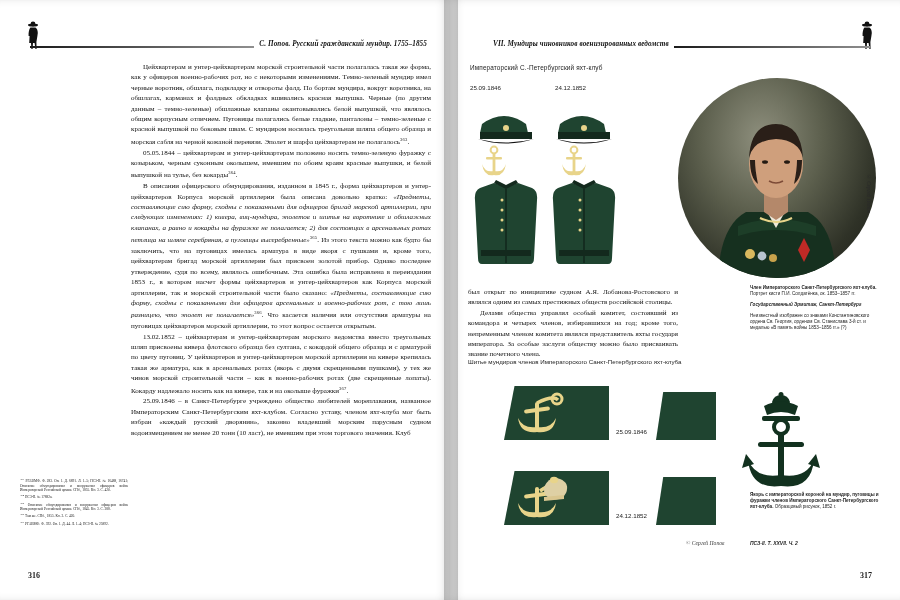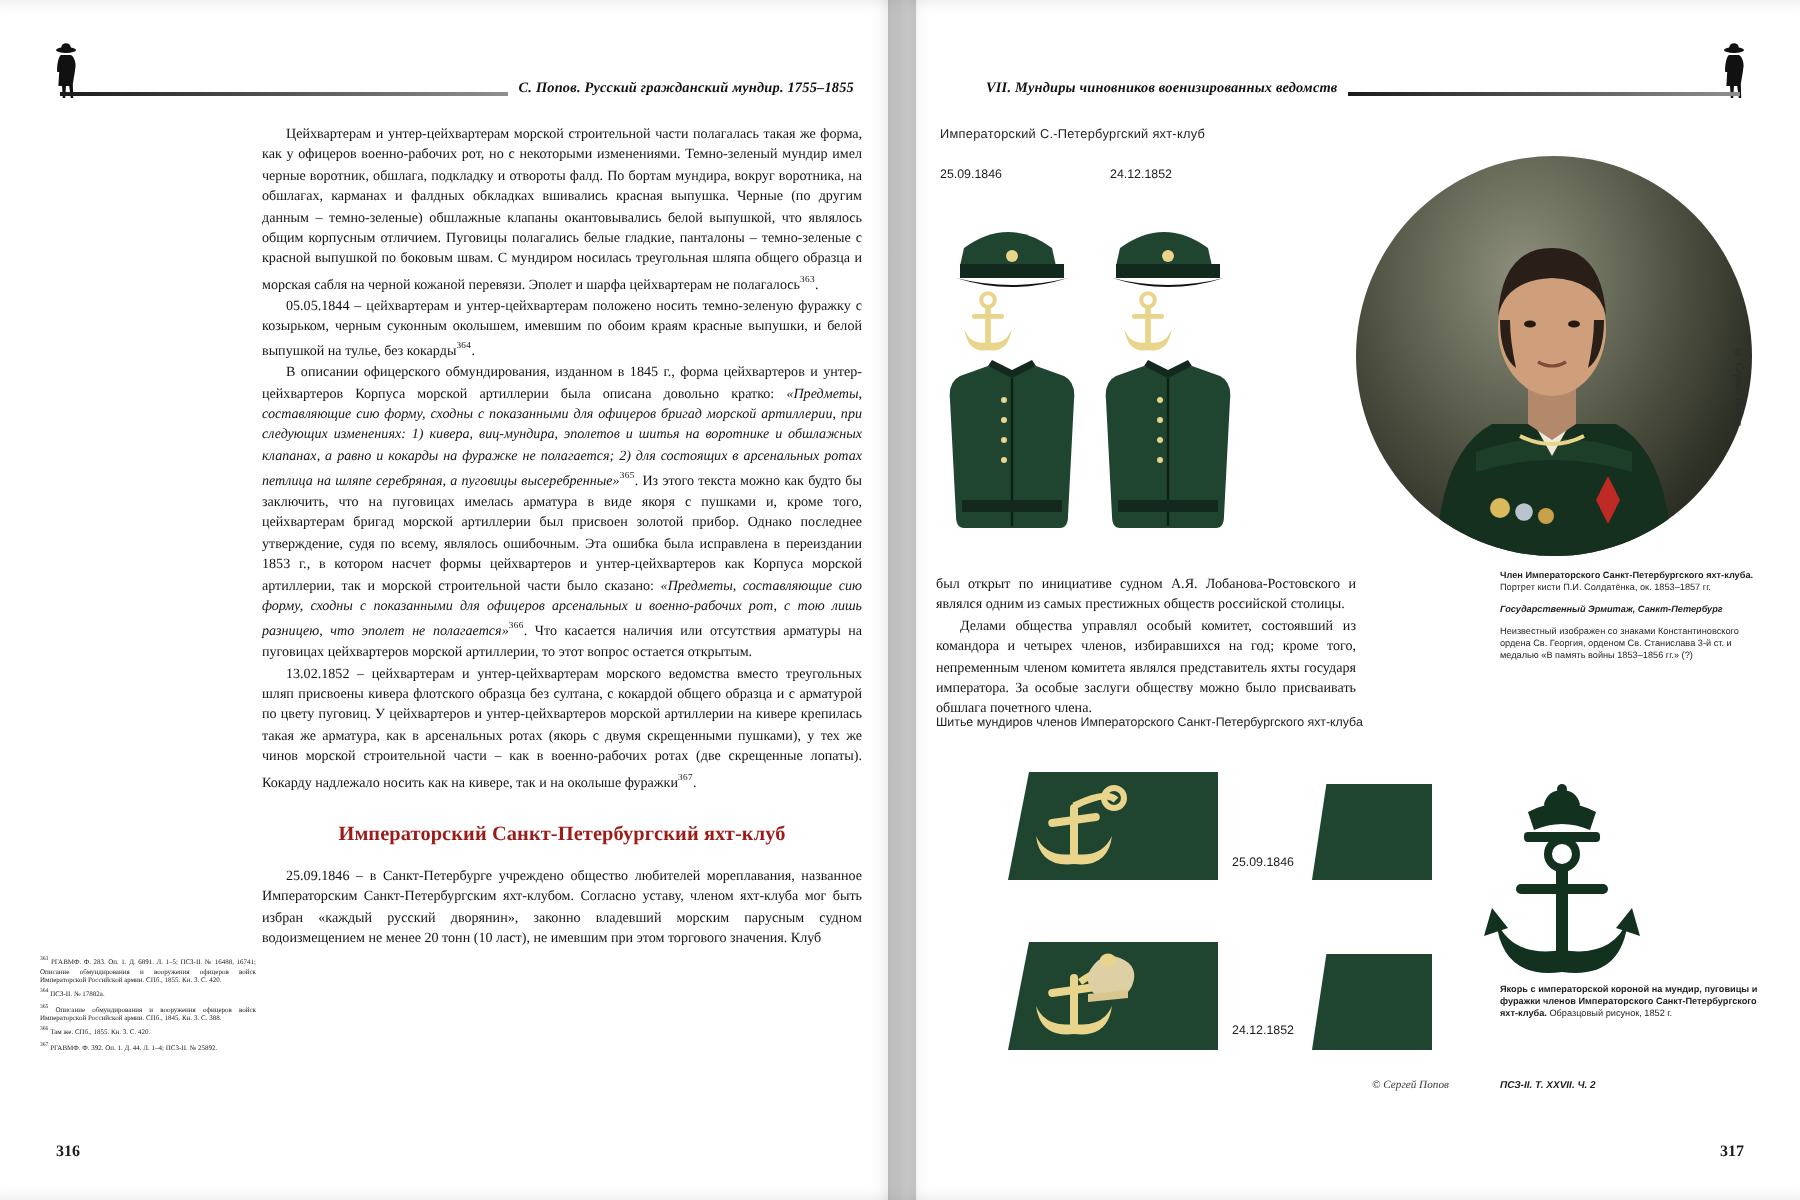--- a/index.html
+++ b/index.html
@@ -271,21 +271,20 @@
       <div class="rule"></div>
       <div class="rh-text">С. Попов. Русский гражданский мундир. 1755–1855</div>
     </div>
 
     <div class="col-main">
       <p><span>Цейхвартерам и унтер-цейхвартерам морской строительной части полагалась такая же форма, как у офицеров военно-рабочих рот, но с некоторыми изменениями. Темно-зеленый мундир имел черные воротник, обшлага, подкладку и отвороты фалд. По бортам мундира, вокруг воротника, на обшлагах, карманах и фалдных обкладках вшивались красная выпушка. Черные (по другим данным – темно-зеленые) обшлажные клапаны окантовывались белой выпушкой, что являлось общим корпусным отличием. Пуговицы полагались белые гладкие, панталоны – темно-зеленые с красной выпушкой по боковым швам. С мундиром носилась треугольная шляпа общего образца и морская сабля на черной кожаной перевязи. Эполет и шарфа цейхвартерам не полагалось</span><sup class="fn">363</sup>.</p>
       <p><span>05.05.1844 – цейхвартерам и унтер-цейхвартерам положено носить темно-зеленую фуражку с козырьком, черным суконным околышем, имевшим по обоим краям красные выпушки, и белой выпушкой на тулье, без кокарды</span><sup class="fn">364</sup>.</p>
       <p><span>В описании офицерского обмундирования, изданном в 1845 г., форма цейхвартеров и унтер-цейхвартеров Корпуса морской артиллерии была описана довольно кратко:</span> <i>«Предметы, составляющие сию форму, сходны с показанными для офицеров бригад морской артиллерии, при следующих изменениях: 1) кивера, виц-мундира, эполетов и шитья на воротнике и обшлажных клапанах, а равно и кокарды на фуражке не полагается; 2) для состоящих в арсенальных ротах петлица на шляпе серебряная, а пуговицы высеребренные»</i><sup class="fn">365</sup>. <span>Из этого текста можно как будто бы заключить, что на пуговицах имелась арматура в виде якоря с пушками и, кроме того, цейхвартерам бригад морской артиллерии был присвоен золотой прибор. Однако последнее утверждение, судя по всему, являлось ошибочным. Эта ошибка была исправлена в переиздании 1853 г., в котором насчет формы цейхвартеров и унтер-цейхвартеров как Корпуса морской артиллерии, так и морской строительной части было сказано:</span> <i>«Предметы, составляющие сию форму, сходны с показанными для офицеров арсенальных и военно-рабочих рот, с тою лишь разницею, что эполет не полагается»</i><sup class="fn">366</sup>. <span>Что касается наличия или отсутствия арматуры на пуговицах цейхвартеров морской артиллерии, то этот вопрос остается открытым.</span></p>
       <p><span>13.02.1852 – цейхвартерам и унтер-цейхвартерам морского ведомства вместо треугольных шляп присвоены кивера флотского образца без султана, с кокардой общего образца и с арматурой по цвету пуговиц. У цейхвартеров и унтер-цейхвартеров морской артиллерии на кивере крепилась такая же арматура, как в арсенальных ротах (якорь с двумя скрещенными пушками), у тех же чинов морской строительной части – как в военно-рабочих ротах (две скрещенные лопаты). Кокарду надлежало носить как на кивере, так и на околыше фуражки</span><sup class="fn">367</sup>.</p>
 
-      <h2 class="section-title">Императорский Санкт-Петербургский яхт-клуб</h2>
 
       <p>25.09.1846 – в Санкт-Петербурге учреждено общество любителей мореплавания, названное Императорским Санкт-Петербургским яхт-клубом. Согласно уставу, членом яхт-клуба мог быть избран «каждый русский дворянин», законно владевший морским парусным судном водоизмещением не менее 20 тонн (10 ласт), не имевшим при этом торгового значения. Клуб</p>
     </div>
 
     <div class="footnotes">
       <div><sup>363</sup> <span>РГАВМФ. Ф. 283. Оп. 1. Д. 6891. Л. 1–5; ПСЗ-II. № 16488, 16741; Описание обмундирования и вооружения офицеров войск Императорской Российской армии. СПб., 1855. Кн. 3. С. 420.</span></div>
       <div><sup>364</sup> <span>ПСЗ-II. № 17882а.</span></div>
       <div><sup>365</sup> <span>Описание обмундирования и вооружения офицеров войск Императорской Российской армии. СПб., 1845. Кн. 3. С. 388.</span></div>
       <div><sup>366</sup> <span>Там же. СПб., 1855. Кн. 3. С. 420.</span></div>
       <div><sup>367</sup> <span>РГАВМФ. Ф. 392. Оп. 1. Д. 44. Л. 1–4; ПСЗ-II. № 25892.</span></div>
@@ -399,21 +398,21 @@
           <path d="M126 160 l6 12 l-6 12 l-6 -12 z" fill="#c02a26"></path>
 
           <path d="M82 140 q16 8 32 0" stroke="#e8d48a" stroke-width="2" fill="none"></path>
         </svg>
       </div>
       <div class="sig">© Сергей Попов</div>
     </div>
 
     <div class="right-col-text">
       <p class="noind">был открыт по инициативе судном А.Я. Лобанова-Ростовского и являлся одним из самых престижных обществ российской столицы.</p>
-      <p>Делами общества управлял особый комитет, состоявший из командора и четырех членов, избиравшихся на год; кроме того, непременным членом комитета являлся представитель яхты государя императора. За особые заслуги обществу можно было присваивать обшлага почетного члена.</p>
+      <p>Делами общества управлял особый комитет, состоявший из командора и четырех членов, избиравшихся на год; кроме того, непременным членом комитета являлся представитель яхты государя императора. За особые заслуги обществу можно было присваивать звание почетного члена.</p>
     </div>
 
     <div class="caption cap-top">
       <b>Член Императорского Санкт-Петербургского яхт-клуба.</b><span> Портрет кисти П.И. Солдатёнка, ок. 1853–1857 гг.</span>
       <span class="credit">Государственный Эрмитаж, Санкт-Петербург</span>
       <span class="note">Неизвестный изображен со знаками Константиновского ордена Св. Георгия, орденом Св. Станислава 3-й ст. и медалью «В память войны 1853–1856 гг.» (?)</span>
     </div>
 
     <div class="embroid-title">Шитье мундиров членов Императорского Санкт-Петербургского яхт-клуба</div>
 

